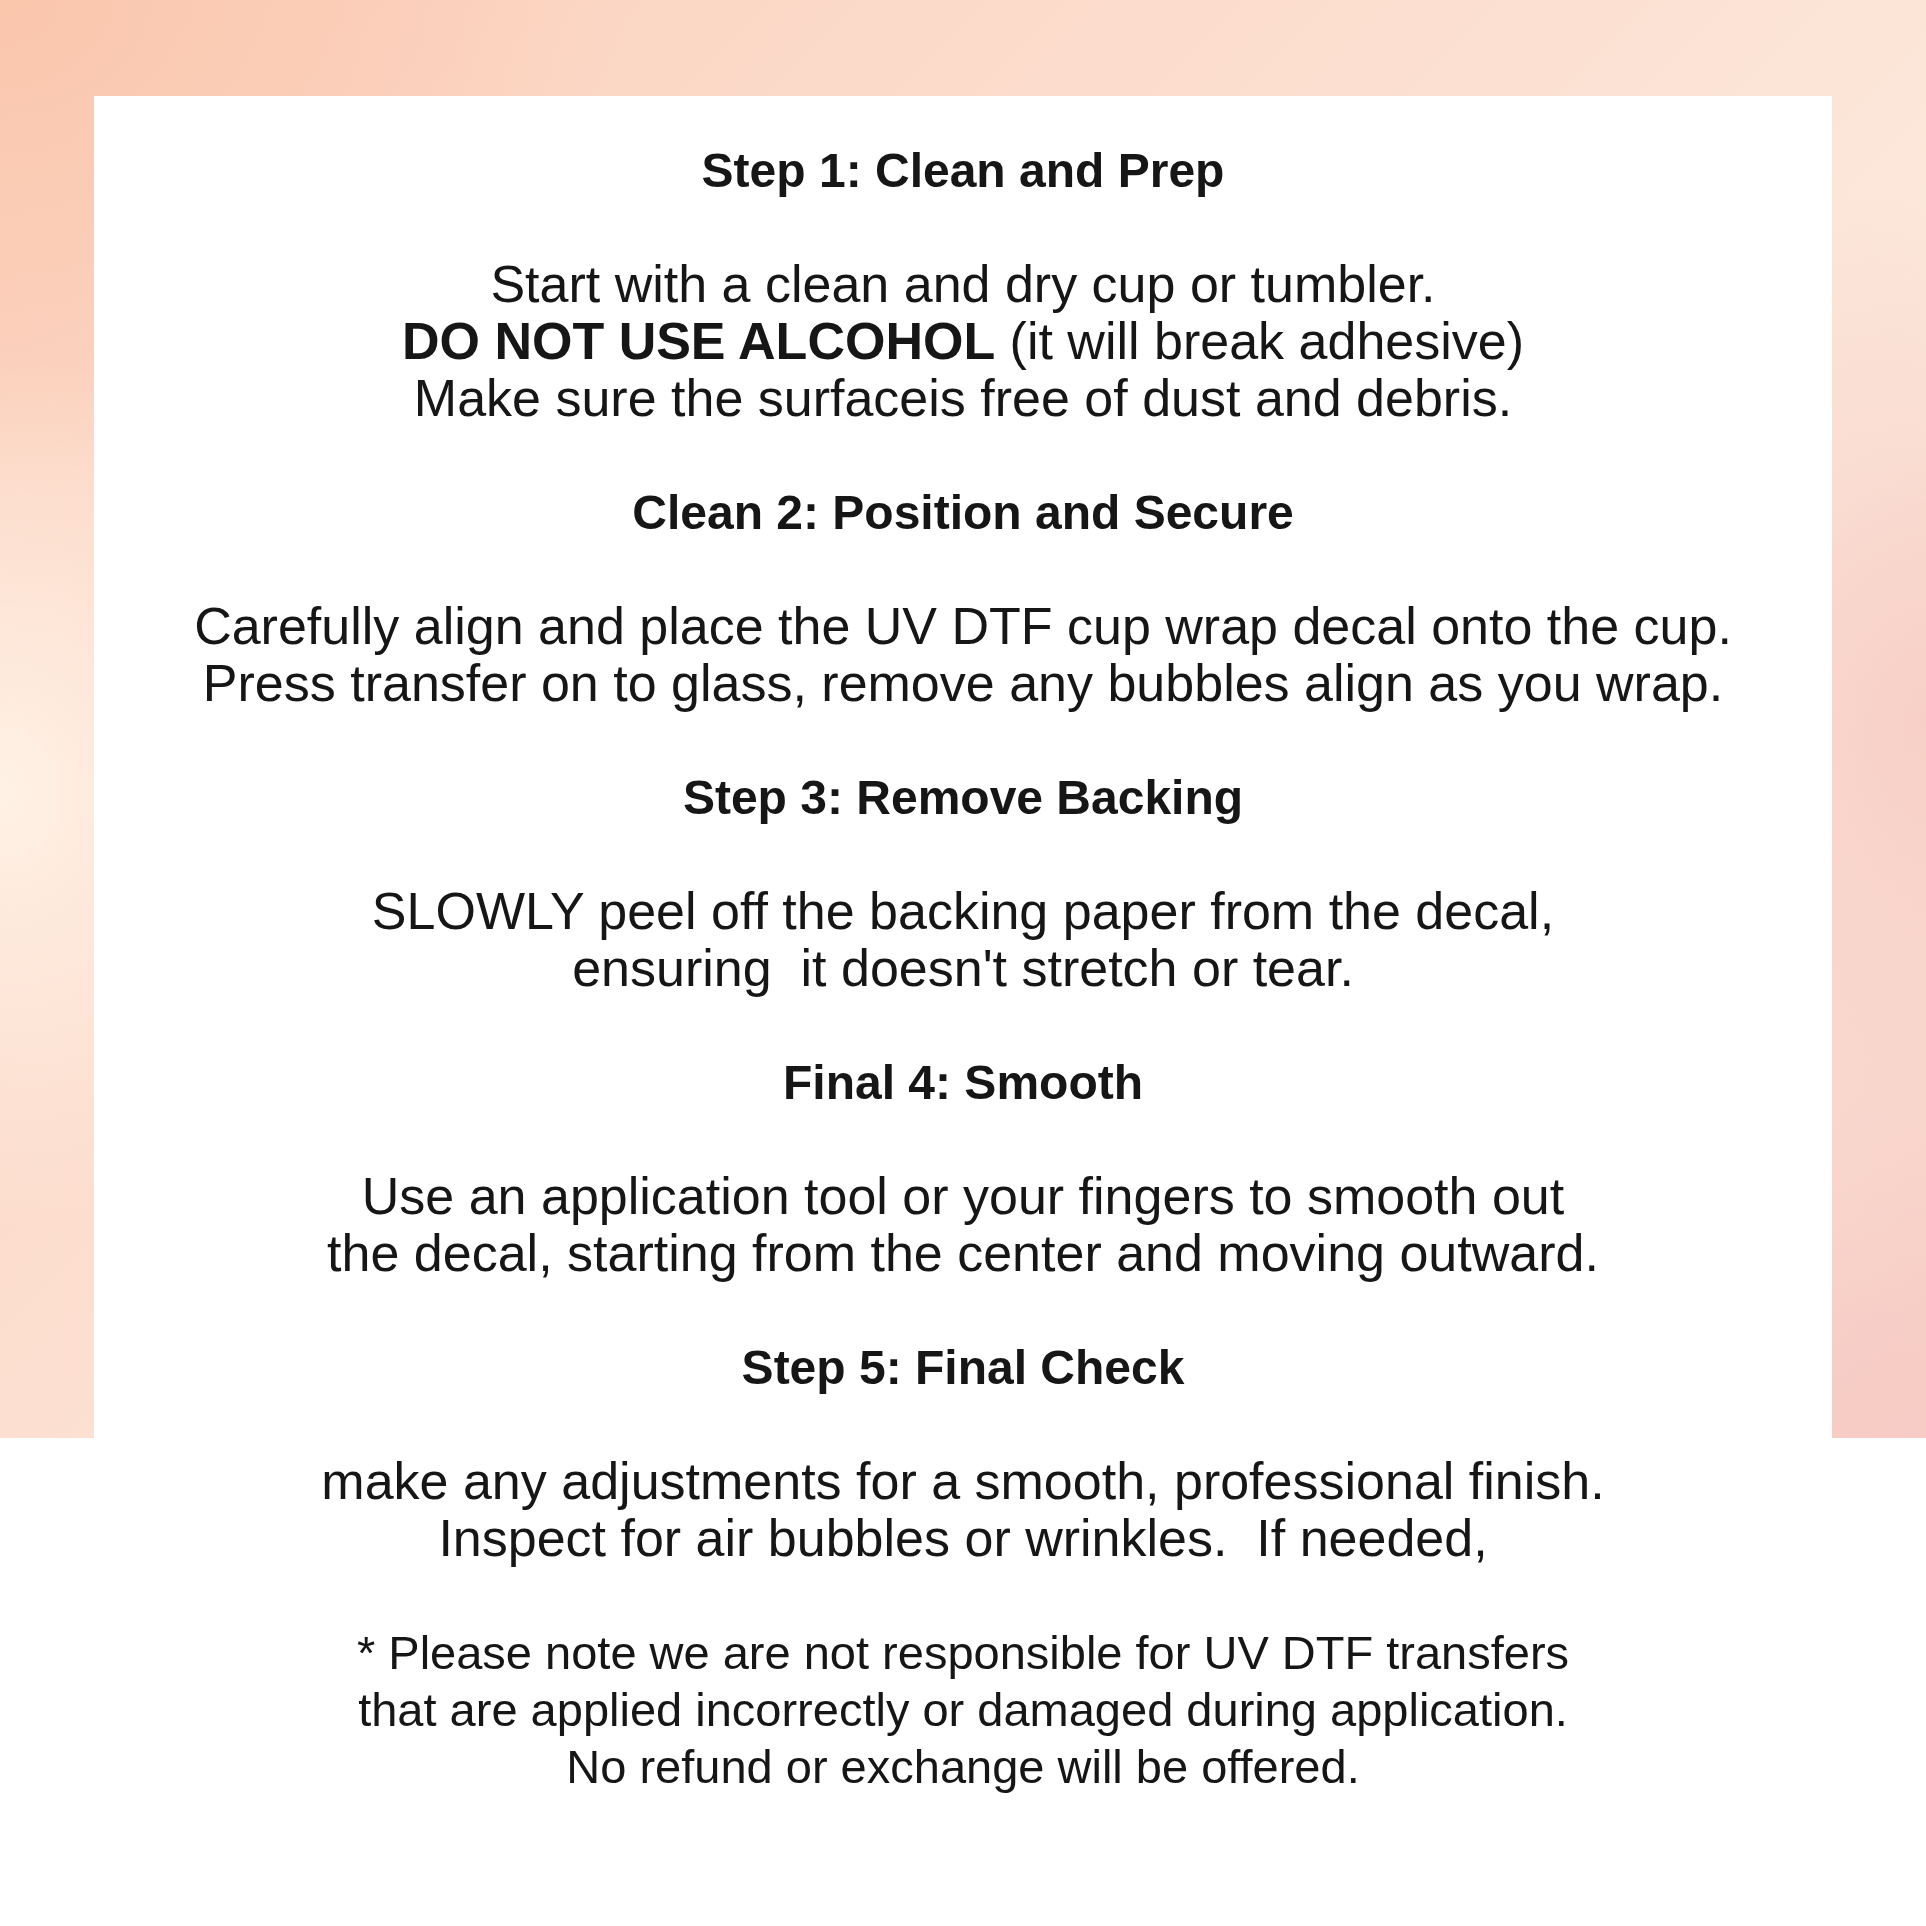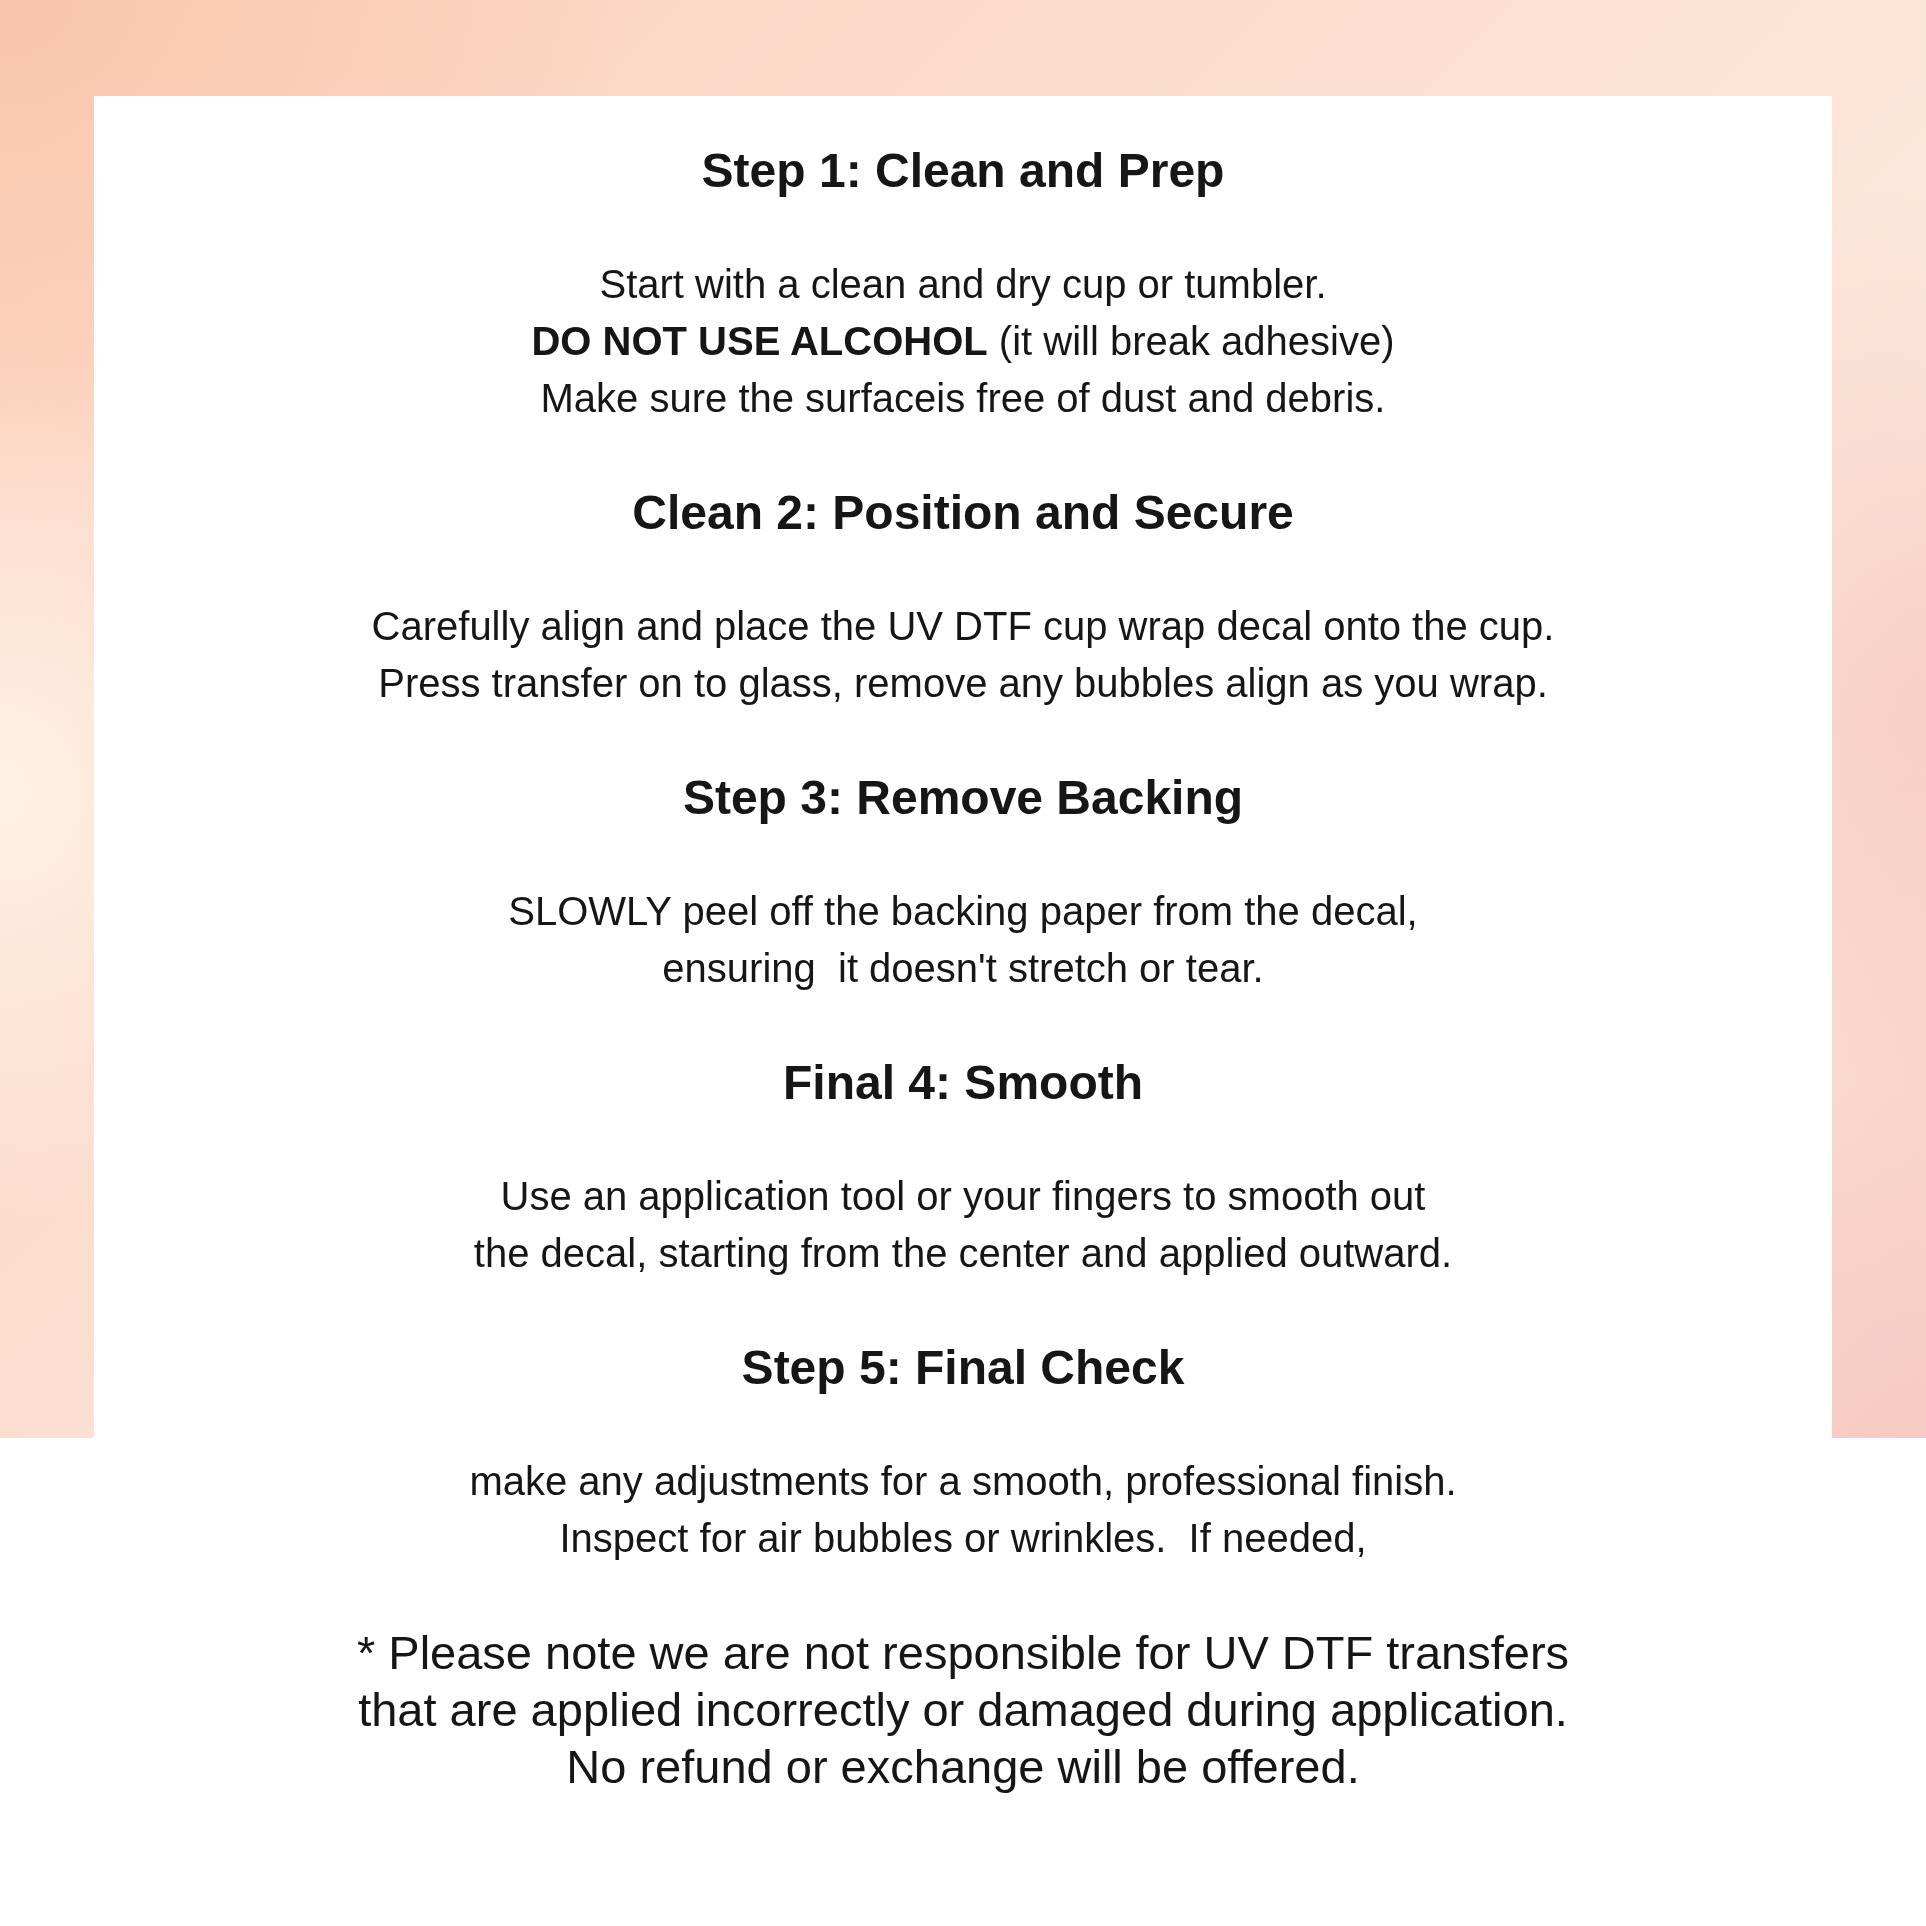--- a/index.html
+++ b/index.html
@@ -30,21 +30,21 @@
     height: 1737px;
     background: #ffffff;
     box-sizing: border-box;
     padding-top: 46px;
     text-align: center;
     color: #161616;
   }
   .line {
     height: 57px;
     line-height: 57px;
-    font-size: 40px;
+    font-size: 52px;
     white-space: pre;
   }
   .line.heading {
     font-weight: 700;
     font-size: 48px;
   }
   .line.note {
     font-weight: 400;
     font-size: 47px;
   }
@@ -69,21 +69,21 @@
       <div class="line body">Press transfer on to glass, remove any bubbles align as you wrap.</div>
       <div class="line blank">&nbsp;</div>
       <div class="line heading">Step 3: Remove Backing</div>
       <div class="line blank">&nbsp;</div>
       <div class="line body">SLOWLY peel off the backing paper from the decal,</div>
       <div class="line body">ensuring  it doesn't stretch or tear.</div>
       <div class="line blank">&nbsp;</div>
       <div class="line heading">Final 4: Smooth</div>
       <div class="line blank">&nbsp;</div>
       <div class="line body">Use an application tool or your fingers to smooth out</div>
-      <div class="line body">the decal, starting from the center and applied outward.</div>
+      <div class="line body">the decal, starting from the center and moving outward.</div>
       <div class="line blank">&nbsp;</div>
       <div class="line heading">Step 5: Final Check</div>
       <div class="line blank">&nbsp;</div>
       <div class="line body">make any adjustments for a smooth, professional finish.</div>
       <div class="line body">Inspect for air bubbles or wrinkles.  If needed,</div>
       <div class="line blank">&nbsp;</div>
       <div class="line note">* Please note we are not responsible for UV DTF transfers</div>
       <div class="line note">that are applied incorrectly or damaged during application.</div>
       <div class="line note">No refund or exchange will be offered.</div>
     </div>

